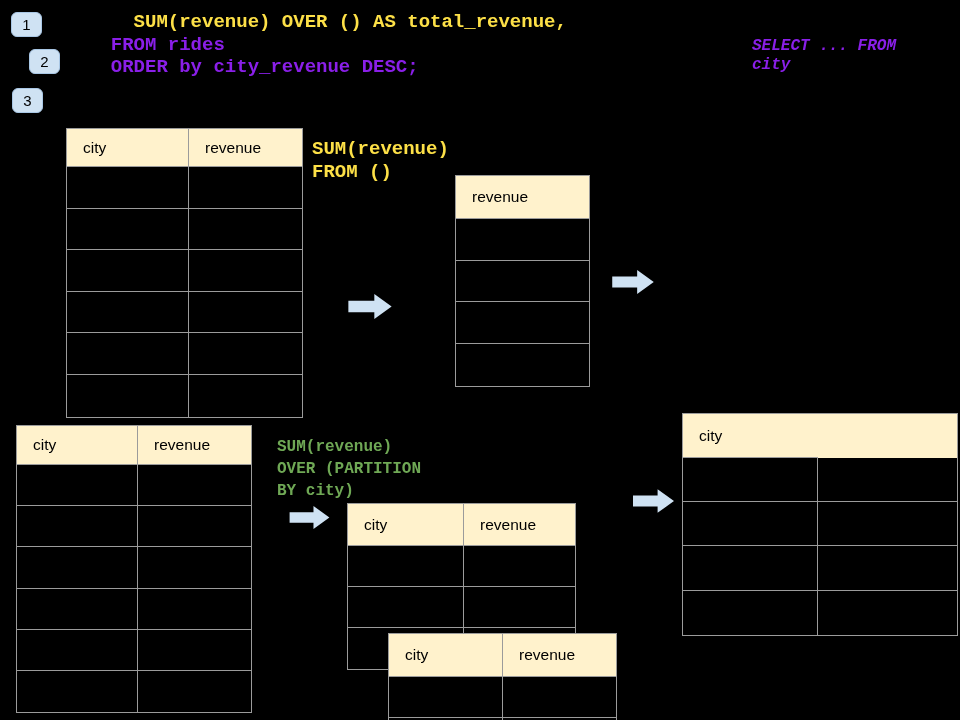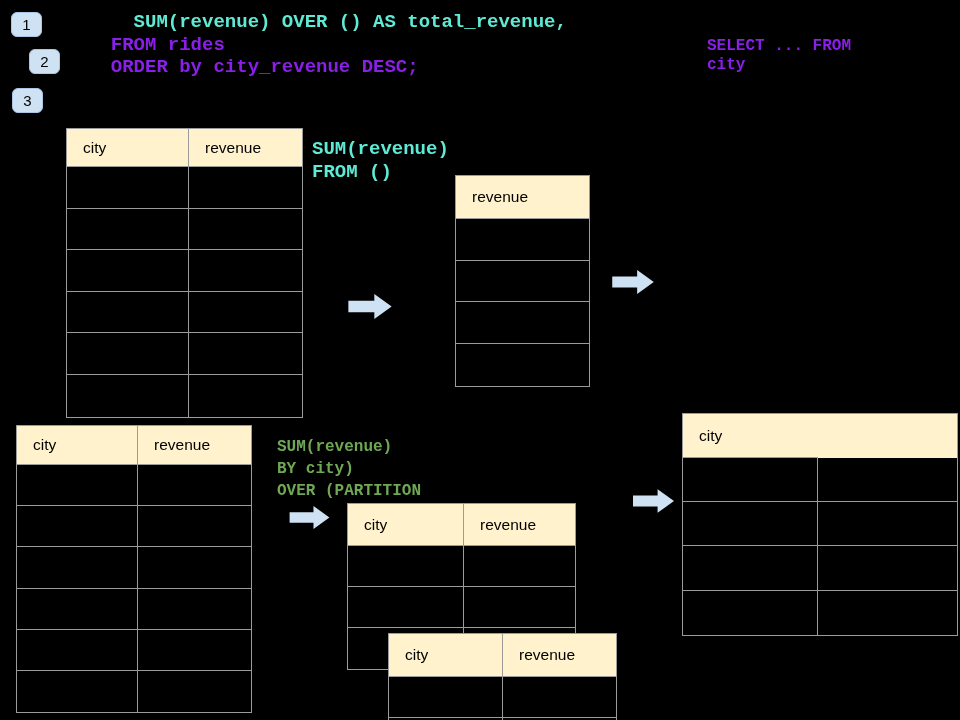--- a/index.html
+++ b/index.html
@@ -8,28 +8,28 @@
 
   
   .badge{position:absolute;width:31px;height:25px;background:#CFE2F3;border:1px solid #A9C7E5;
          border-radius:6px;display:flex;align-items:center;justify-content:center;
          font:15px "Liberation Sans",sans-serif;color:#000;box-sizing:border-box;}
 
   
   .code{position:absolute;left:88px;top:11px;margin:0;
         font:bold 19px "Liberation Mono",monospace;line-height:22.5px;white-space:pre;}
   .purple{color:#8A1FE8;}
-  .red{color:#5eead4;}
+  .red{color:#fde047;}
   .green{color:#6FA855;}
 
   
   .ann{position:absolute;margin:0;font-family:"Liberation Mono",monospace;font-weight:bold;white-space:pre;}
   .ann-total{left:312px;top:138px;font-size:19px;line-height:23px;}
   .ann-part{left:277px;top:436px;font-size:16px;line-height:22px;}
-  .ann-select{left:707px;top:37px;font-size:16px;line-height:19px;}
+  .ann-select{left:752px;top:37px;font-size:16px;line-height:19px;font-style:italic;}
 
   
   .tbl{position:absolute;background:#000;border:1px solid #9B9B9B;box-sizing:border-box;}
   .thead{display:flex;background:#FFF2CC;}
   .th{box-sizing:border-box;border-right:1px solid #9B9B9B;border-bottom:1px solid #9B9B9B;
       display:flex;align-items:center;padding-left:16px;
       font:15.5px "Liberation Sans",sans-serif;color:#000;}
   .th:last-child{border-right:none;}
   .tr{display:flex;}
   .td{box-sizing:border-box;border-right:1px solid #9B9B9B;border-bottom:1px solid #9B9B9B;}
@@ -44,21 +44,21 @@
 
 <div class="canvas">
 
   <div class="badge" style="left:11px;top:12px">1</div>
   <div class="badge" style="left:29px;top:49px">2</div>
   <div class="badge" style="left:12px;top:88px">3</div>
 
   <pre class="code"><div class="red">    SUM(revenue) OVER () AS total_revenue,</div><div class="purple">  FROM rides</div><div class="purple">  ORDER by city_revenue DESC;</div></pre>
 
   <div class="ann ann-total red"><div>SUM(revenue)</div><div>FROM ()</div></div>
-  <div class="ann ann-part green"><div>SUM(revenue)</div><div>BY city)</div><div>OVER (PARTITION</div></div>
+  <div class="ann ann-part green"><div>SUM(revenue)</div><div>OVER (PARTITION</div><div>BY city)</div></div>
   <div class="ann ann-select purple"><div>SELECT ... FROM</div><div>city</div></div>
 
   <div class="tbl" style="left:66px;top:128px;width:237px">
       <div class="thead" style="height: 38px;">
         <div class="th" style="width: 122px;">city</div>
         <div class="th" style="width: 113px;">revenue</div>
       </div>
       <div class="tr" style="height: 41.6px;">
         <div class="td" style="width: 122px;"></div>
         <div class="td" style="width: 113px;"></div>

